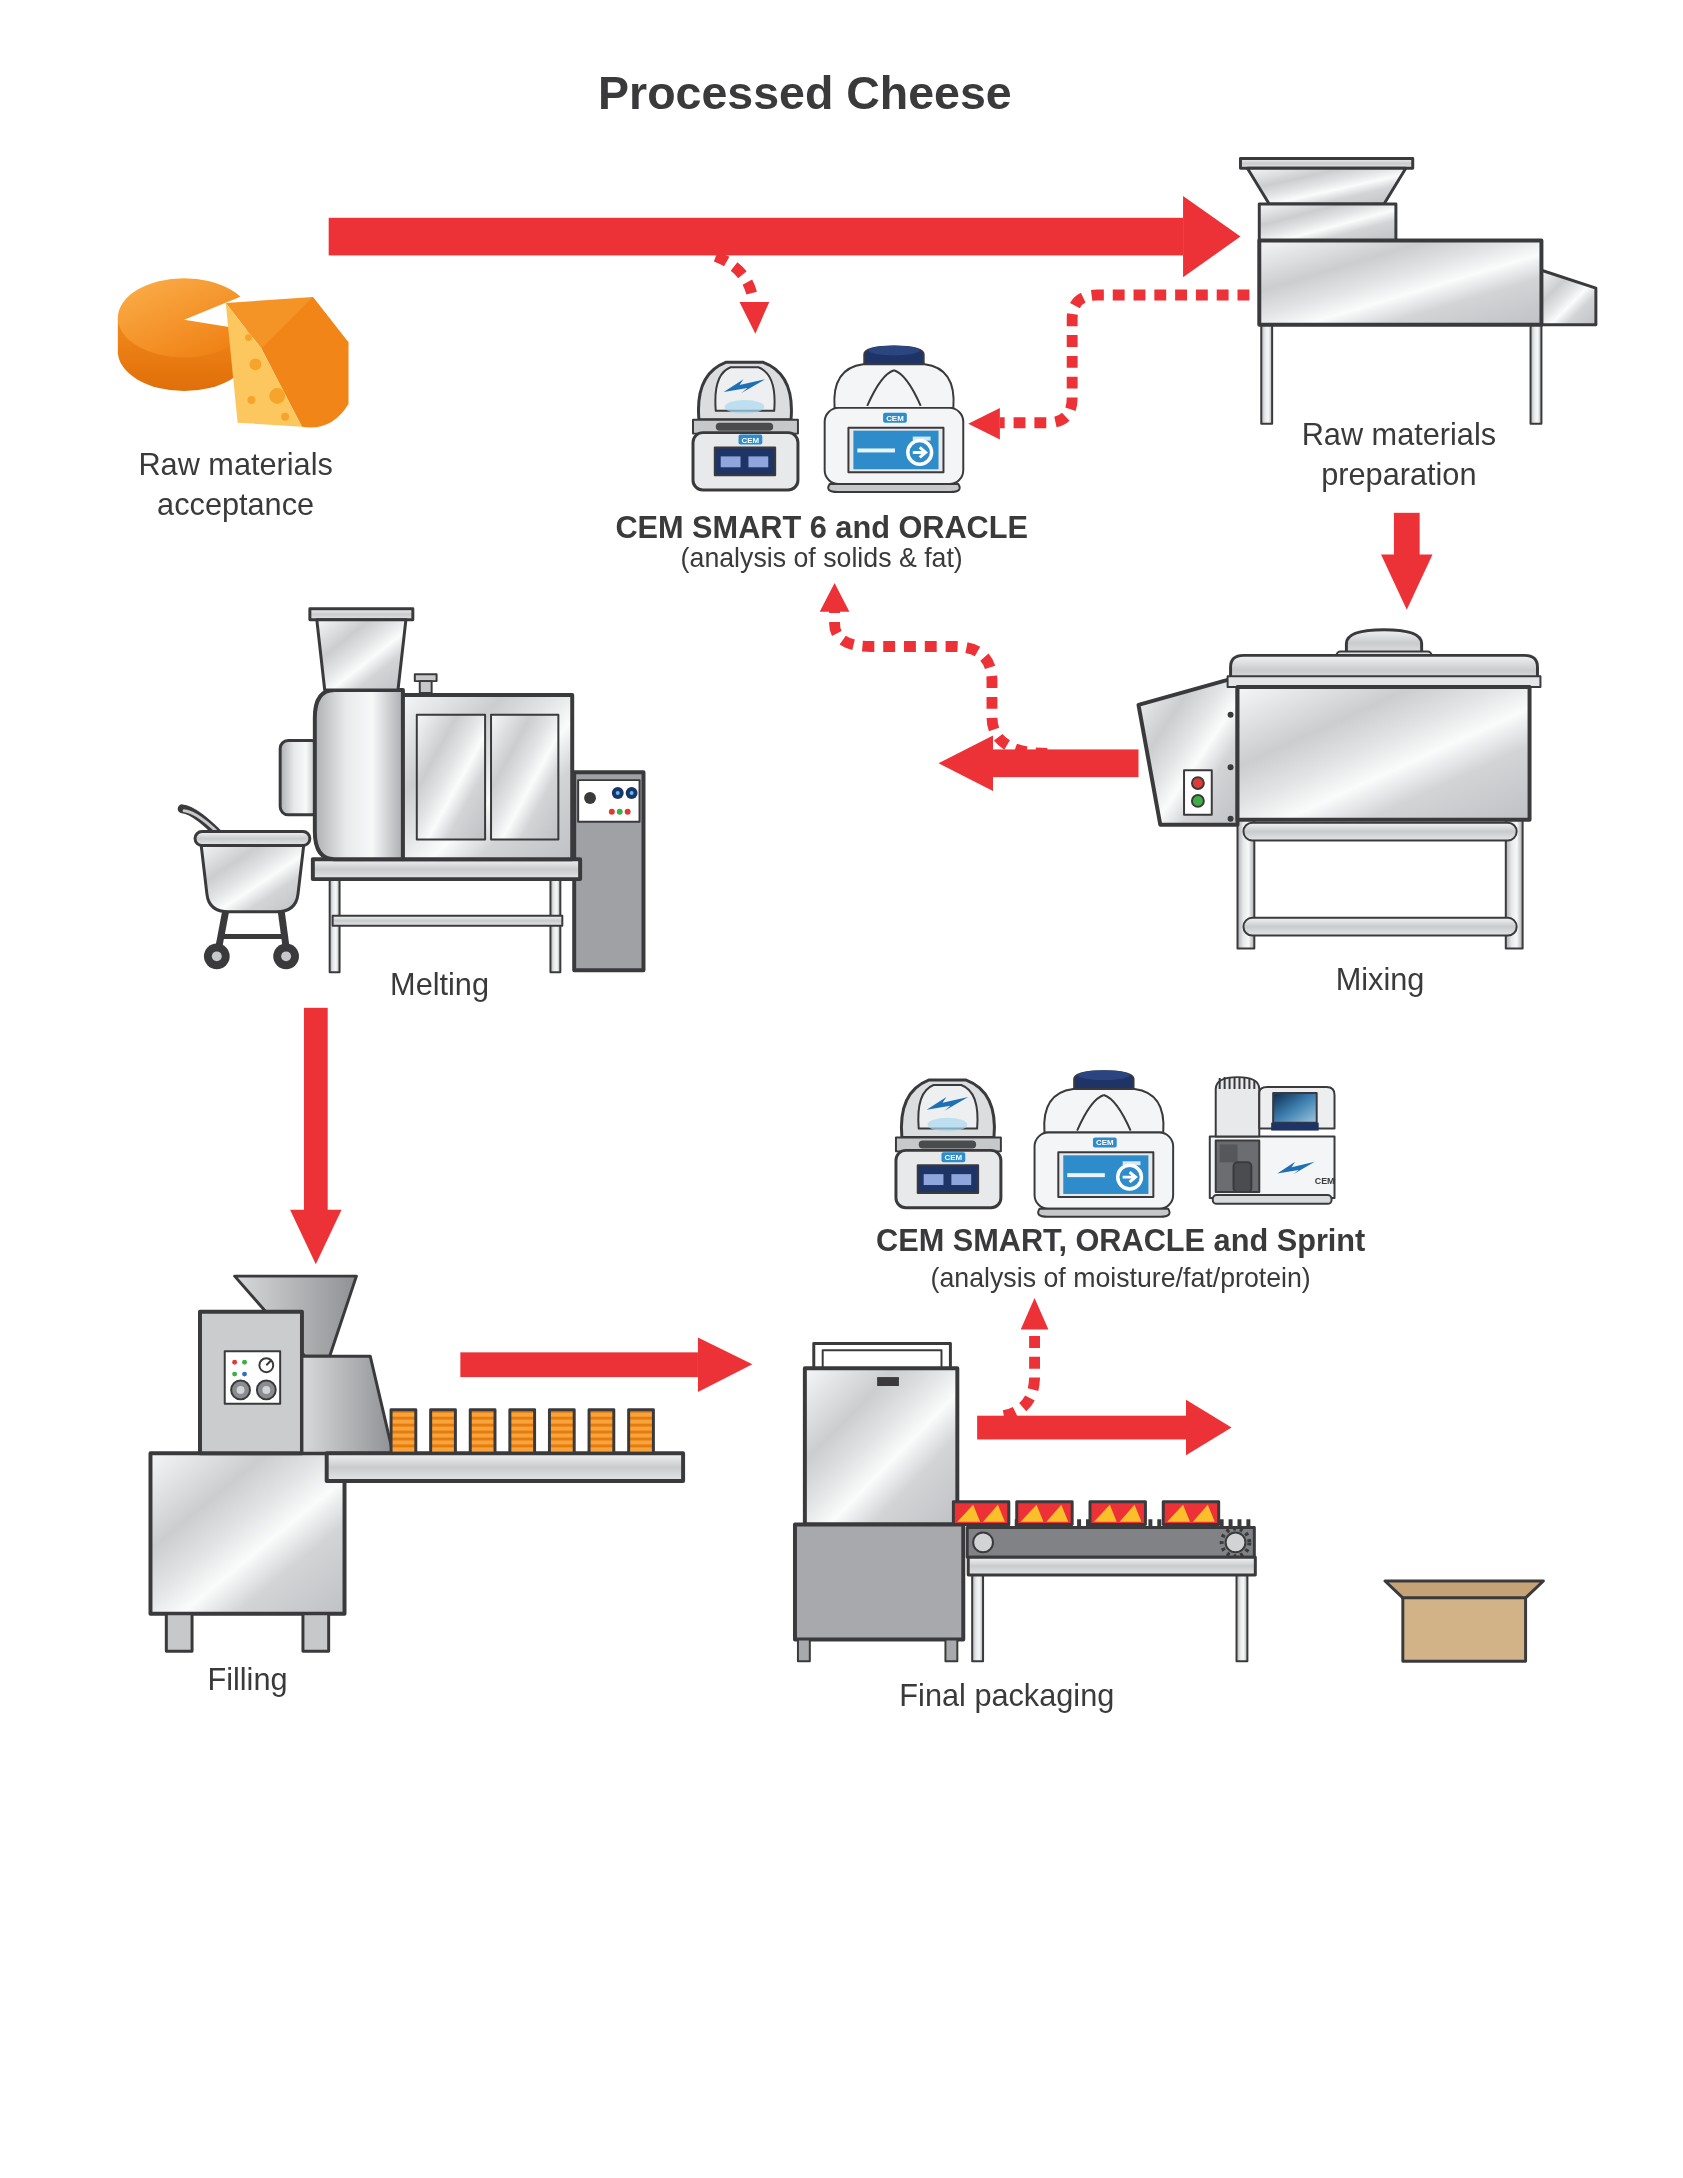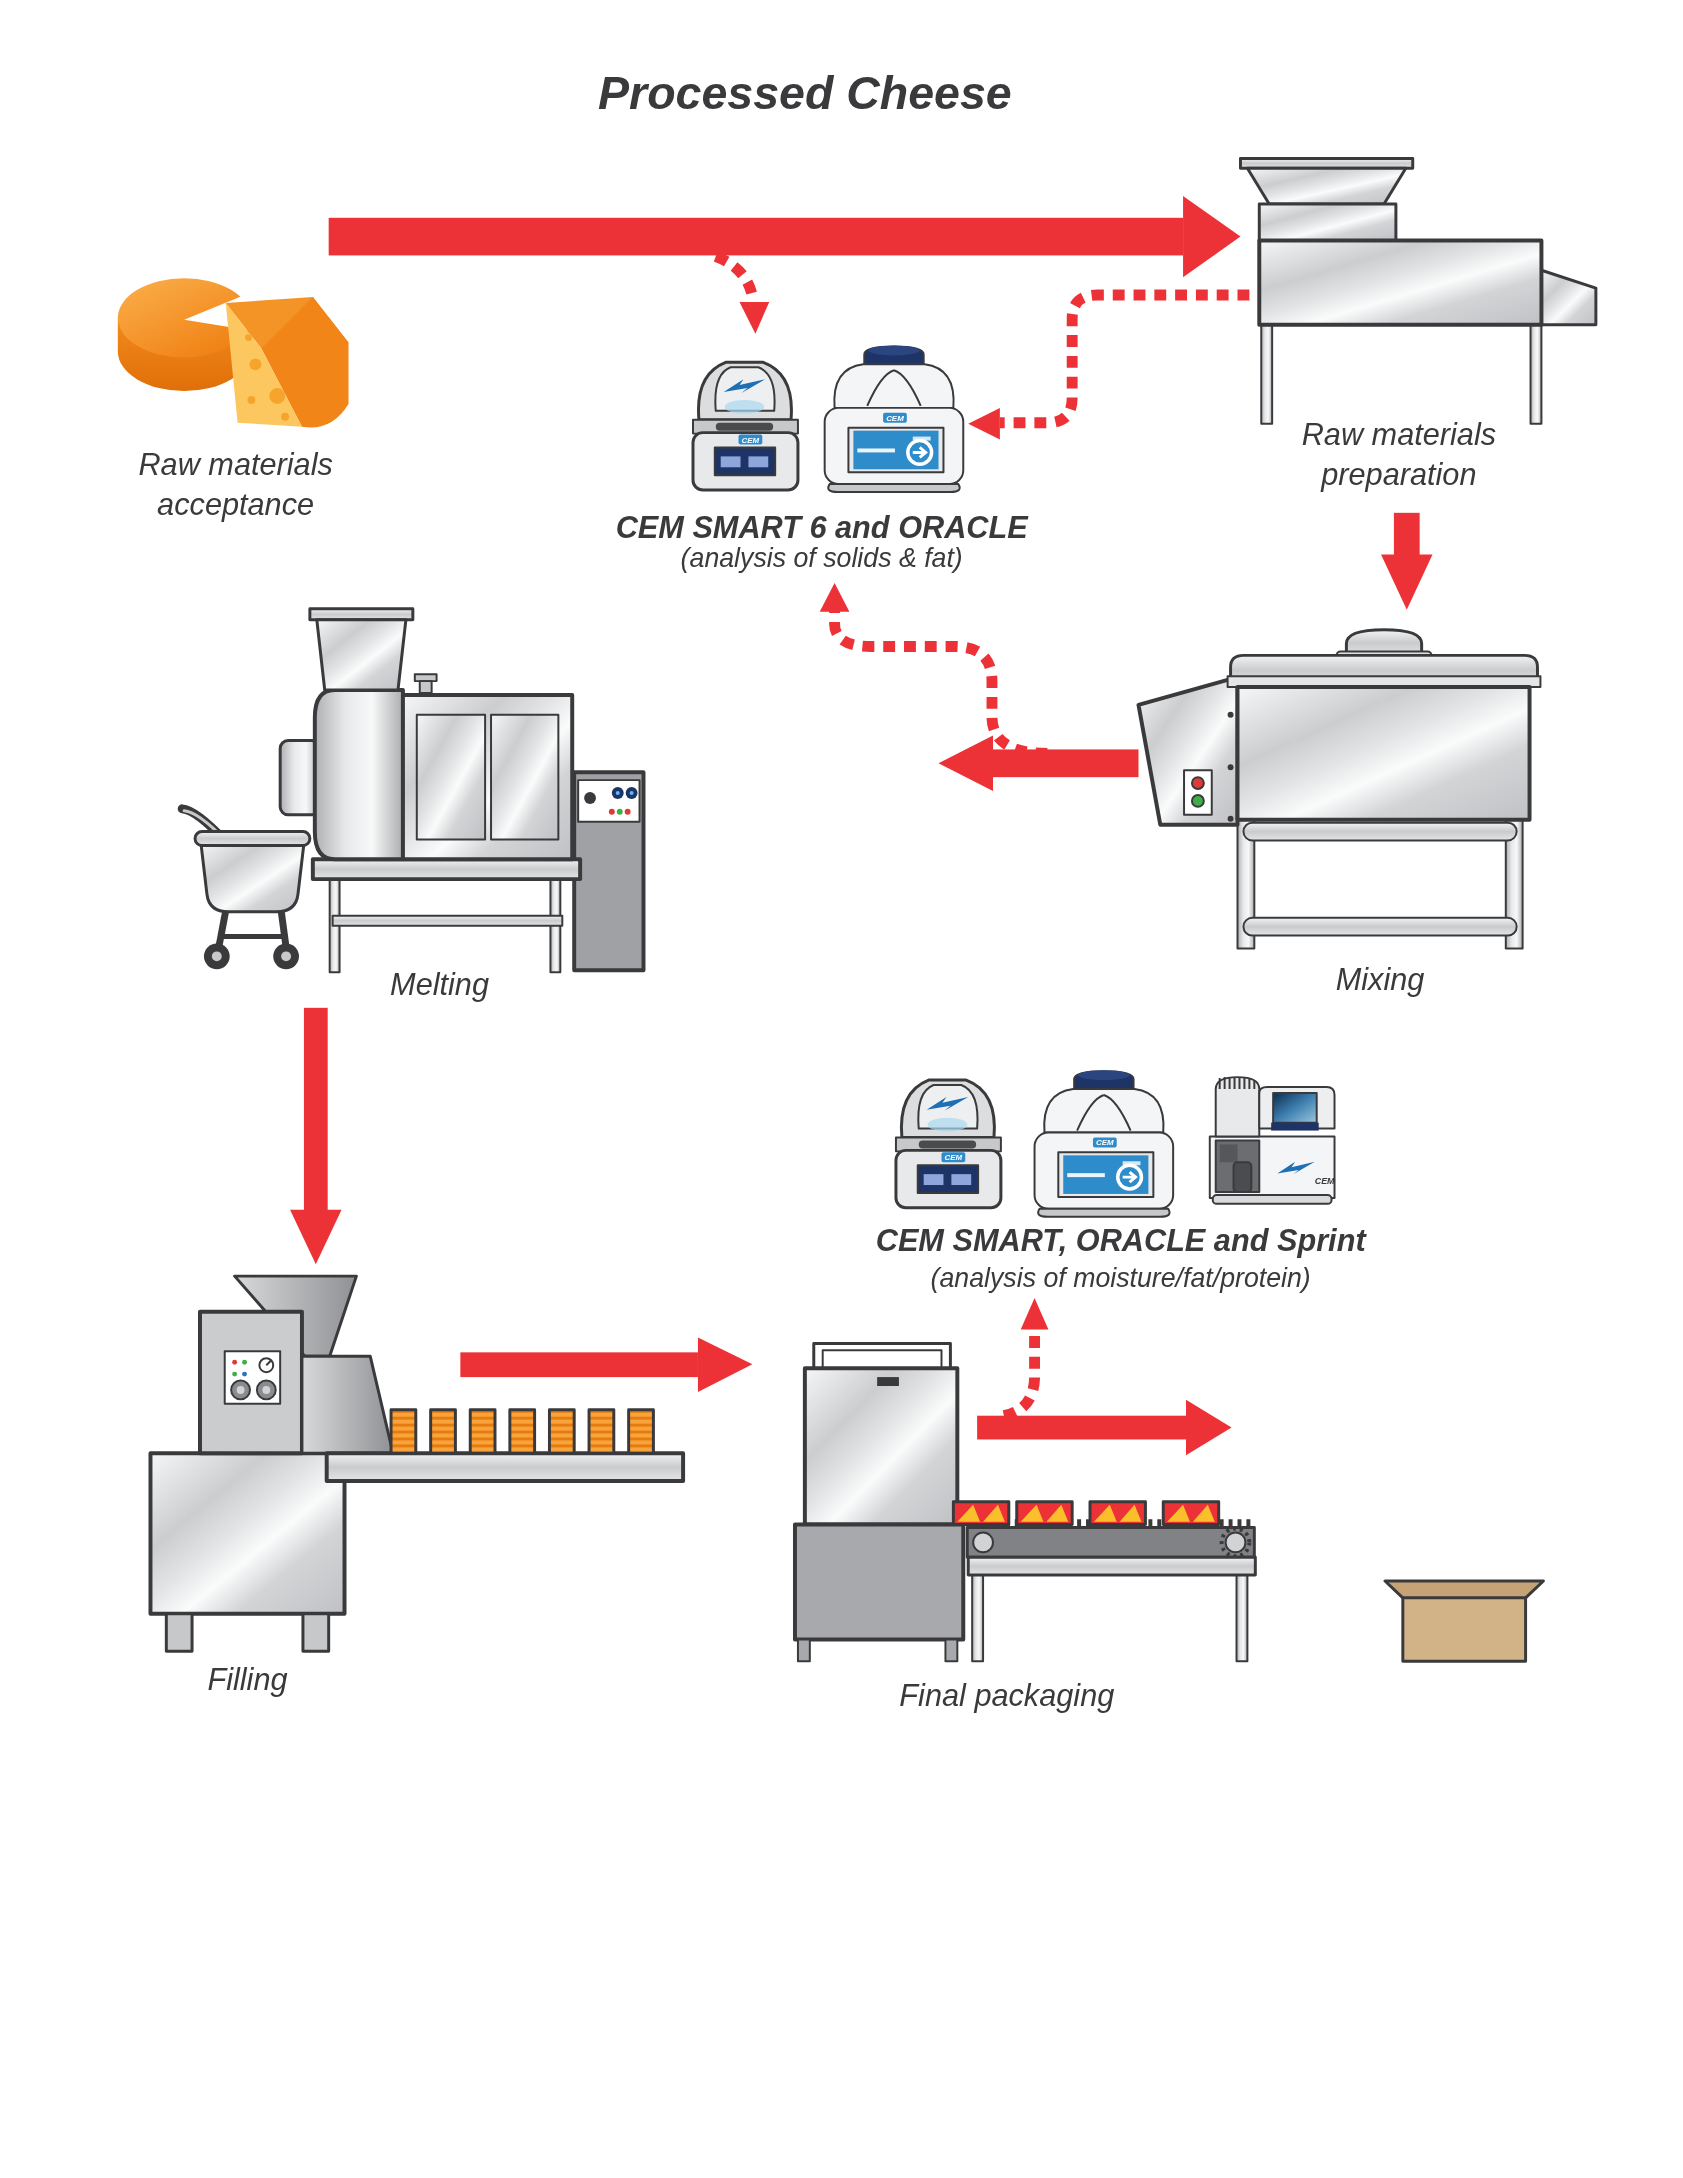--- a/index.html
+++ b/index.html
@@ -1,16 +1,16 @@
 <!DOCTYPE html>
 <html><head>
 <meta charset="utf-8">
 <style>
   html,body{margin:0;padding:0;background:#fff;}
-  .canvas{position:relative;width:1683px;height:1980px;background:#fff;overflow:hidden;font-style:italic;}
+  .canvas{position:relative;width:1683px;height:1980px;background:#fff;overflow:hidden;}
   svg{display:block;font-family:"Liberation Sans",sans-serif;}
   text{fill:#3A3A3C;font-family:"Liberation Sans",sans-serif;}
   .ttl{font-size:47px;font-weight:bold;text-anchor:middle;}
   .lbl{font-size:31px;text-anchor:middle;}
   .lblB{font-size:31px;font-weight:bold;text-anchor:middle;}
   .sub{font-size:27px;text-anchor:middle;}
   .chip{font-size:8px;font-weight:bold;fill:#fff;text-anchor:middle;}
   .chipD{font-size:9px;font-weight:bold;fill:#3A3A3C;text-anchor:middle;}
   .o{stroke:#3A3A3C;stroke-width:4;stroke-linejoin:round;}
   .o3{stroke:#3A3A3C;stroke-width:3;stroke-linejoin:round;}

